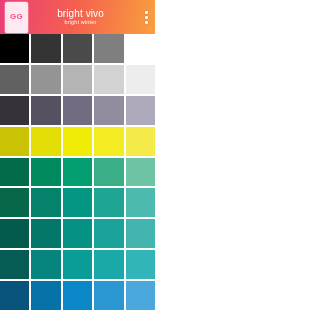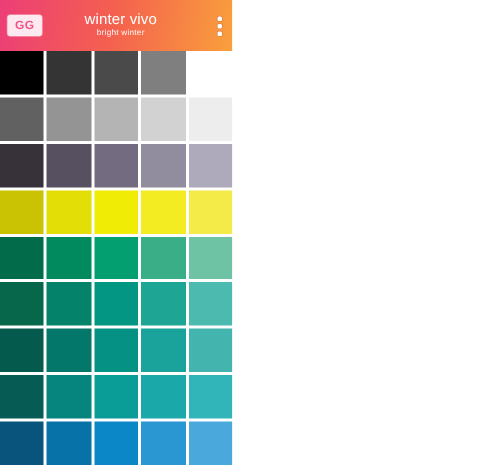--- a/index.html
+++ b/index.html
@@ -37,21 +37,21 @@
   .header-bg {
     position: absolute;
     inset: 0;
     z-index: 0;
   }
   .logo-box {
     position: relative;
     z-index: 2;
     flex: 0 0 auto;
     width: 23px;
-    height: 14px;
+    height: 31px;
     border-radius: 2px;
     display: flex;
     align-items: center;
     justify-content: center;
     box-shadow: 0 0 0 0.5px rgba(255,255,255,0.45);
   }
   .logo-text {
     font-size: 8px;
     font-weight: bold;
     letter-spacing: 0.3px;
@@ -133,21 +133,21 @@
 <div id="app">
 
   <div class="header">
     <div class="header-bg" style="background: linear-gradient(100deg, rgb(236, 62, 119) 0%, rgb(244, 96, 79) 48%, rgb(249, 160, 60) 100%);"></div>
 
     <div class="logo-box" style="background: rgb(253, 233, 239);">
       <span class="logo-text" style="color: rgb(242, 84, 140);">GG</span>
     </div>
 
     <div class="title-block">
-      <div class="title">winter vivo</div>
+      <div class="title">bright vivo</div>
       <div class="subtitle">bright winter</div>
     </div>
 
     <div class="overflow-menu">
       <span class="dot"></span>
       <span class="dot"></span>
       <span class="dot"></span>
     </div>
   </div>
 

